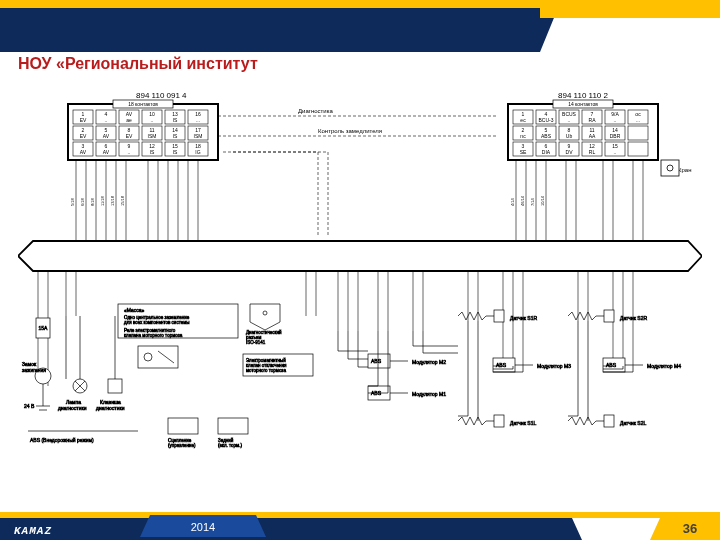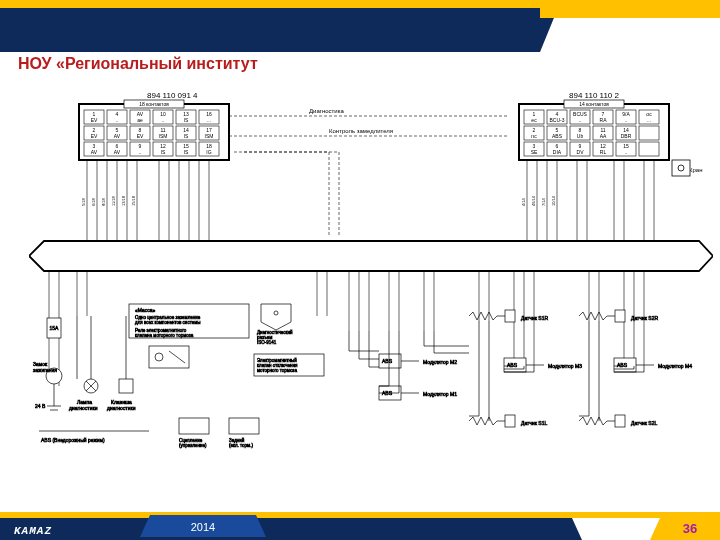--- a/index.html
+++ b/index.html
@@ -11,33 +11,33 @@
   .top-gold { position: absolute; left: 0; top: 0; width: 720px; height: 8px; background: #ffc000; }
   .top-navy { position: absolute; left: 0; top: 8px; width: 540px; height: 44px; background: #0d2a5b; }
   .top-navy::after { content: ""; position: absolute; right: -18px; top: 0; width: 0; height: 0; border-top: 44px solid #0d2a5b; border-right: 18px solid transparent; }
   .top-gold-tail { position: absolute; left: 540px; top: 8px; width: 180px; height: 10px; background: #ffc000; }
   .top-gold-tail::after { content:""; position:absolute; right:-6px; top:0; border-top:10px solid #ffc000; border-right:6px solid transparent; }
   .inst { position:absolute; left:18px; top:16px; color:#b91c1c; font-size:16px; line-height:15px; font-weight:600;margin-top:40px; }
 
   .title { position:absolute; left:18px; top:66px; color:#1a2a6a; font-size:13.5px; font-weight:700; }
 
   
-  .diagram { position:absolute; left:29px; top:86px; width:684px; height:378px; background:#fff; overflow:hidden; }
+  .diagram { position:absolute; left:18px; top:86px; width:684px; height:378px; background:#fff; overflow:hidden; }
   .diagram svg { width:100%; height:100%; }
 
   
   .foot-navy { position:absolute; left:0; bottom:0; width:572px; height:22px; background:#0d2a5b; }
   .foot-navy::after { content:""; position:absolute; right:-10px; top:0; border-bottom:22px solid #0d2a5b; border-right:10px solid transparent; }
   .foot-gold { position:absolute; left:0; bottom:22px; width:720px; height:6px; background:#ffc000; }
   .logo { position:absolute; left:14px; bottom:3px; color:#fff; font-size:11px; font-weight:800; letter-spacing:1px; font-style:italic;font-family:Liberation Mono, monospace; }
   .year-box { position:absolute; left:150px; bottom:3px; width:106px; height:22px; background:#1a4a9b; }
   .year-box::before { content:""; position:absolute; left:-10px; top:0; border-bottom:22px solid #1a4a9b; border-left:10px solid transparent; }
   .year-box::after { content:""; position:absolute; right:-10px; top:0; border-bottom:22px solid #1a4a9b; border-right:10px solid transparent; }
   .year { position:absolute; left:0; width:100%; text-align:center; bottom:4px; color:#fff; font-size:11px; }
-  .pagebox { position:absolute; right:0; bottom:0; width:60px; height:22px; background:#ffc000; color:#a21caf; text-align:center; font-size:13px; font-weight:700; line-height:22px; }
+  .pagebox { position:absolute; right:0; bottom:0; width:60px; height:22px; background:#ffc000; color:#404040; text-align:center; font-size:13px; font-weight:700; line-height:22px; }
   .pagebox::before { content:""; position:absolute; left:-10px; top:0; border-bottom:22px solid #ffc000; border-left:10px solid transparent; }
 
   
   text { font-family: Arial, sans-serif; }
 </style>
 </head>
 <body>
 
 <div class="slide">
 

